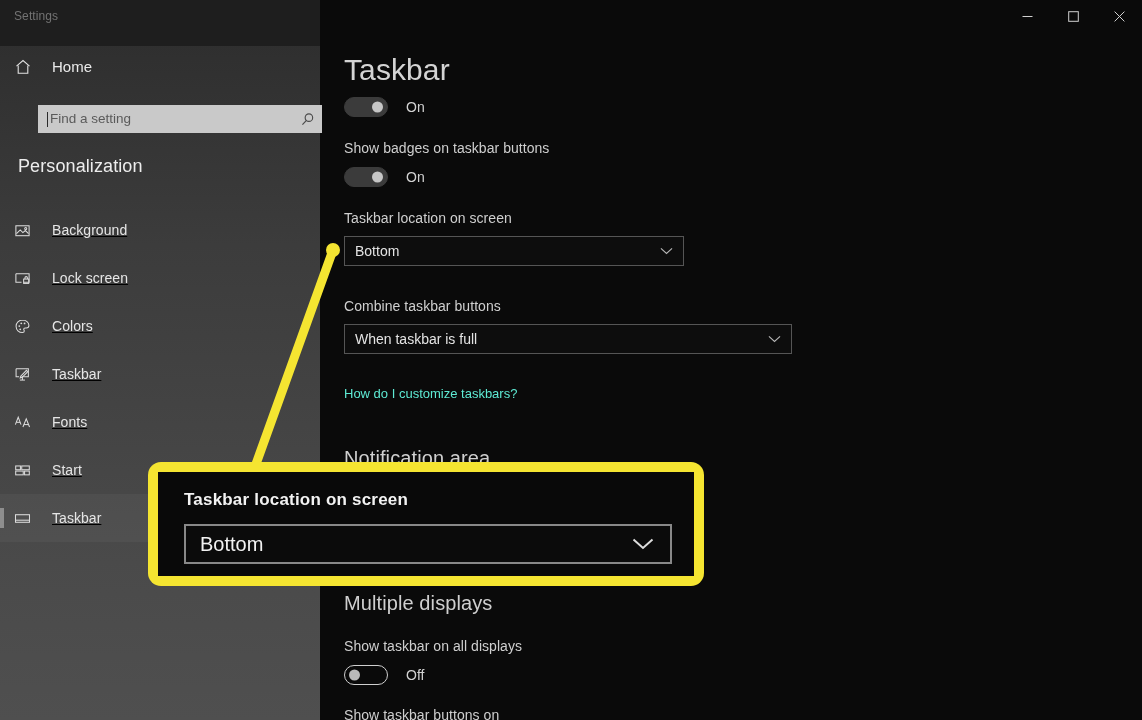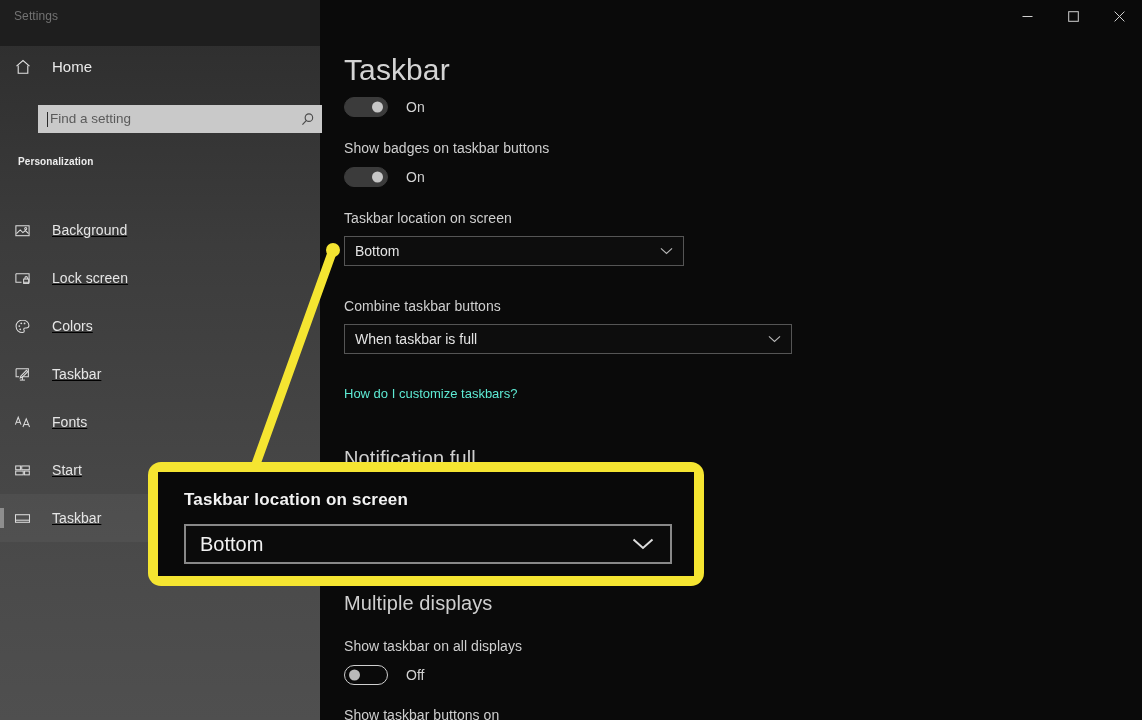--- a/index.html
+++ b/index.html
@@ -129,22 +129,22 @@
     display: flex;
     align-items: center;
     justify-content: center;
     color: #4a4a4a;
   }
 
   #category-label {
     position: absolute;
     left: 18px;
     top: 156px;
-    font-size: 10px;
-    font-weight: bold;
+    font-size: 18px;
+    font-weight: normal;
     color: #ededed;
     letter-spacing: .1px;
   }
 
   #navlist {
     position: absolute;
     left: 0;
     top: 206px;
     width: 320px;
     text-decoration: underline;
@@ -510,21 +510,21 @@
       <span class="dd-value">When taskbar is full</span>
       <span class="dd-chevron">
         <svg width="13" height="9" viewBox="0 0 14 9" fill="none" stroke="currentColor" stroke-width="1.2">
             <path d="M1 1.6 L7 7.2 L13 1.6"></path>
           </svg>
       </span>
     </div>
 
     <div class="link-text" style="top:386px">How do I customize taskbars?</div>
 
-    <div class="section-head" style="top:447px">Notification full</div>
+    <div class="section-head" style="top:447px">Notification area</div>
 
     <div class="section-head" style="top:592px">Multiple displays</div>
     <div class="setting-label" style="top:638px">Show taskbar on all displays</div>
     <div class="toggle-row" style="top:665px">
       <span class="switch off">
           <span class="knob"></span>
         </span>
       <span class="toggle-state">Off</span>
     </div>
     <div class="setting-label" style="top:707px">Show taskbar buttons on</div>

